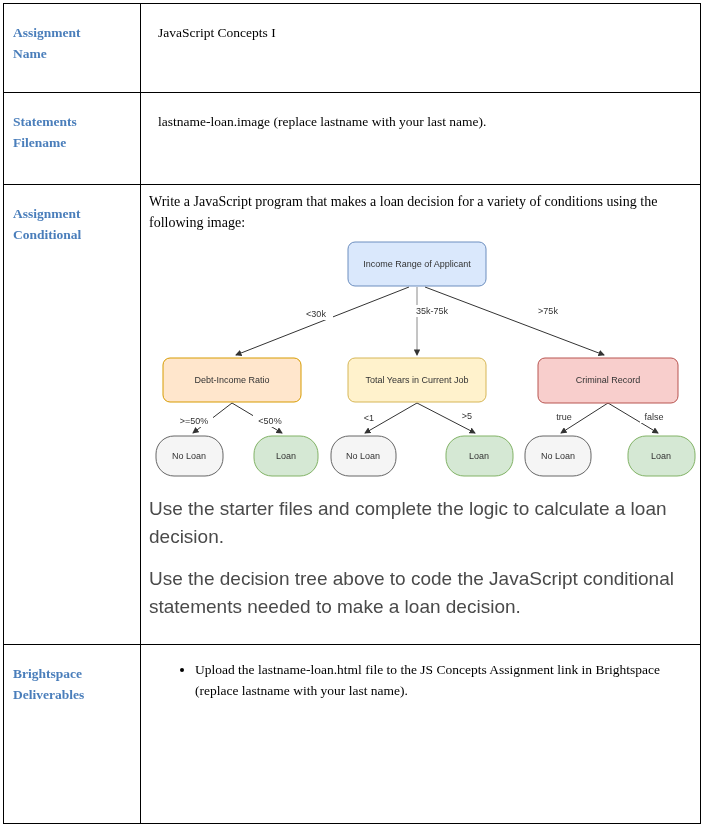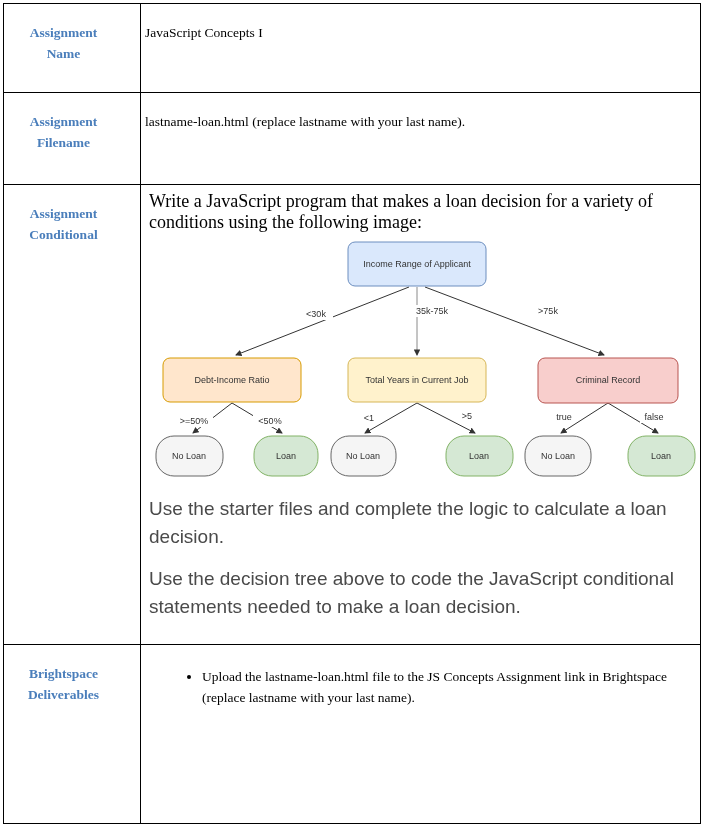--- a/index.html
+++ b/index.html
@@ -2,46 +2,46 @@
 <html style="--heading-blue: #4a7ebb; --sans-text: #4a4a4a; --edge-stroke: #333333; --node-income-fill: #dae8fc; --node-income-stroke: #6c8ebf; --node-debt-fill: #ffe6cc; --node-debt-stroke: #d79b00; --node-job-fill: #fff2cc; --node-job-stroke: #d6b656; --node-criminal-fill: #f8cecc; --node-criminal-stroke: #b85450; --leaf-no-fill: #f5f5f5; --leaf-no-stroke: #666666; --leaf-yes-fill: #d5e8d4; --leaf-yes-stroke: #82b366;"><head>
 <meta charset="utf-8">
 <style>
   html,body{margin:0;padding:0;background:#fff;}
   .page{position:relative;width:705px;height:834px;background:#fff;
         font-family:"Liberation Serif", serif;color:#000;}
   table.spec{position:absolute;left:3px;top:3px;width:697px;
         border-collapse:collapse;table-layout:fixed;}
   table.spec td{border:1px solid #000;vertical-align:top;overflow:hidden;}
   col.c-label{width:137px;} col.c-value{width:560px;}
-  td.label-cell{padding:18px 26px 0 9px;text-align:center;}
+  td.label-cell{padding:18px 26px 0 9px;}
   .row-label{font-weight:bold;color:var(--heading-blue,#4a7ebb);
         font-size:13.5px;line-height:21px;}
-  td.value-cell{padding:18px 8px 0 4px;font-size:13.5px;line-height:21px;}
+  td.value-cell{padding:18px 8px 0 17px;font-size:13.5px;line-height:21px;}
   tr.r-name td{height:70px;} tr.r-filename td{height:73px;}
   tr.r-description td{height:73px;} tr.r-instructions td{height:441px;}
   tr.r-deliverables td{height:160px;}
   td.instructions-cell{padding:6px 6px 0 8px;}
-  p.serif-p{margin:0;font-size:18px;line-height:21px;}
+  p.serif-p{margin:0;font-size:14px;line-height:21px;}
   p.sans-p{margin:14px 0 0 0;font-family:"Liberation Sans", sans-serif;
         font-size:19px;line-height:28px;color:var(--sans-text,#4a4a4a);}
   svg.tree{display:block;margin:2px 0 0 0;}
   .tree text{font-family:"Liberation Sans", sans-serif;font-size:9px;
         fill:#333;}
   .edge{stroke:var(--edge-stroke,#333333);stroke-width:1;fill:none;}
   .edge.light{stroke:#8a8a8a;}
   .node rect, .leaf rect{stroke-width:1;}
   .node-income{fill:var(--node-income-fill,#dae8fc);stroke:var(--node-income-stroke,#6c8ebf);}
   .node-debt{fill:var(--node-debt-fill,#ffe6cc);stroke:var(--node-debt-stroke,#d79b00);}
   .node-job{fill:var(--node-job-fill,#fff2cc);stroke:var(--node-job-stroke,#d6b656);}
   .node-criminal{fill:var(--node-criminal-fill,#f8cecc);stroke:var(--node-criminal-stroke,#b85450);}
   .leaf-no{fill:var(--leaf-no-fill,#f5f5f5);stroke:var(--leaf-no-stroke,#666666);}
   .leaf-yes{fill:var(--leaf-yes-fill,#d5e8d4);stroke:var(--leaf-yes-stroke,#82b366);}
   .edge-label-bg{fill:#ffffff;}
   td.deliverables-cell{padding:4px 8px 0 8px;}
-  ul.deliverables-list{margin:17px;padding:0 0 0 36px;}
+  ul.deliverables-list{margin:10px;padding:0 0 0 36px;}
   ul.deliverables-list li{font-size:13.5px;line-height:21px;}
 </style>
 </head>
 <body>
 
 <div class="page">
   <table class="spec">
     <colgroup>
         <col class="c-label">
         <col class="c-value">
@@ -52,24 +52,24 @@
       <td class="label-cell">
         <span class="row-label">Assignment Name</span>
       </td>
       <td class="value-cell">
         <span>JavaScript Concepts I</span>
       </td>
     </tr>
 
     <tr class="r-filename">
       <td class="label-cell">
-        <span class="row-label">Assignment Filename</span>
+        <span class="row-label">Statements Filename</span>
       </td>
       <td class="value-cell">
-        <span>lastname-loan.html (replace lastname with your last name).</span>
+        <span>lastname-loan.image (replace lastname with your last name).</span>
       </td>
     </tr>
 
 
     <tr class="r-instructions">
       <td class="label-cell">
         <span class="row-label">Assignment Conditional</span>
       </td>
       <td class="value-cell instructions-cell">
         <p class="serif-p">Write a JavaScript program that makes a loan decision for a variety of conditions using the following image:</p>

